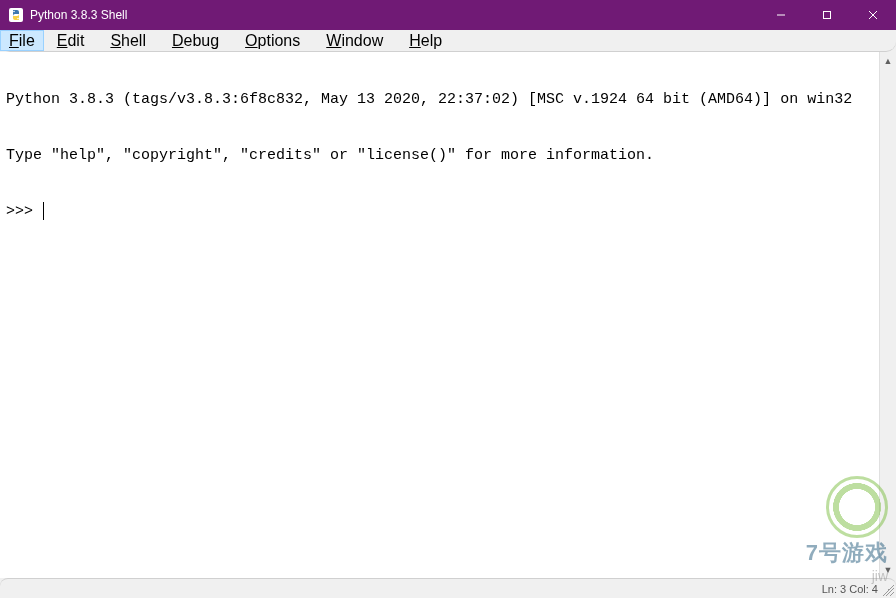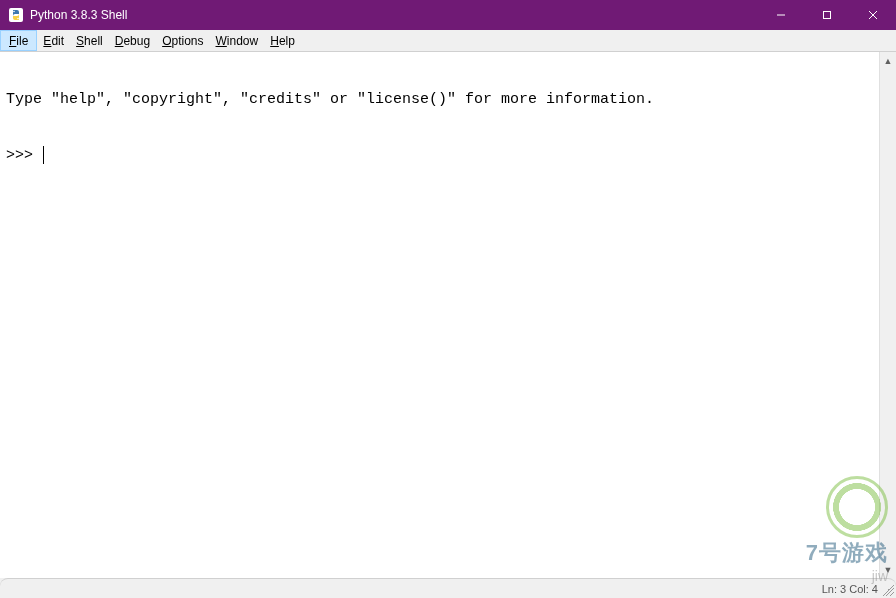--- a/index.html
+++ b/index.html
@@ -42,24 +42,25 @@
     color: #fff;
     font-size: 11px;
     cursor: pointer;
   }
   .menubar {
     height: 22px;
     background: #f0f0f0;
     display: flex;
     align-items: stretch;
     border-bottom: 1px solid #d0d0d0;
-    font-size: 12px;
+    font-size: 16px;
+    border-radius: 10px;
   }
   .menu-item {
-    padding: 0 6px;
+    padding: 0 13px;
     display: flex;
     align-items: center;
     cursor: pointer;
     color: #000;
   }
   .menu-item.selected {
     background: #cce8ff;
     border: 1px solid #99d1ff;
     padding: 0 8px;
   }
@@ -206,20 +207,21 @@
     </div>
   <div class="menu-item">
       <span><u>W</u>indow</span>
     </div>
   <div class="menu-item">
       <span><u>H</u>elp</span>
     </div>
 </div>
 
 <div class="content">
+  <div class="content-line">Python 3.8.3 (tags/v3.8.3:6f8c832, May 13 2020, 22:37:02) [MSC v.1924 64 bit (AMD64)] on win32</div>
   <div class="content-line">Type "help", "copyright", "credits" or "license()" for more information.</div>
   <div class="content-line"><span>&gt;&gt;&gt; </span><span class="cursor"></span></div>
 </div>
 
 <div class="scrollbar-v">
   <div class="scroll-arrow">▲</div>
   <div class="scroll-track"></div>
   <div class="scroll-arrow">▼</div>
 </div>
 

